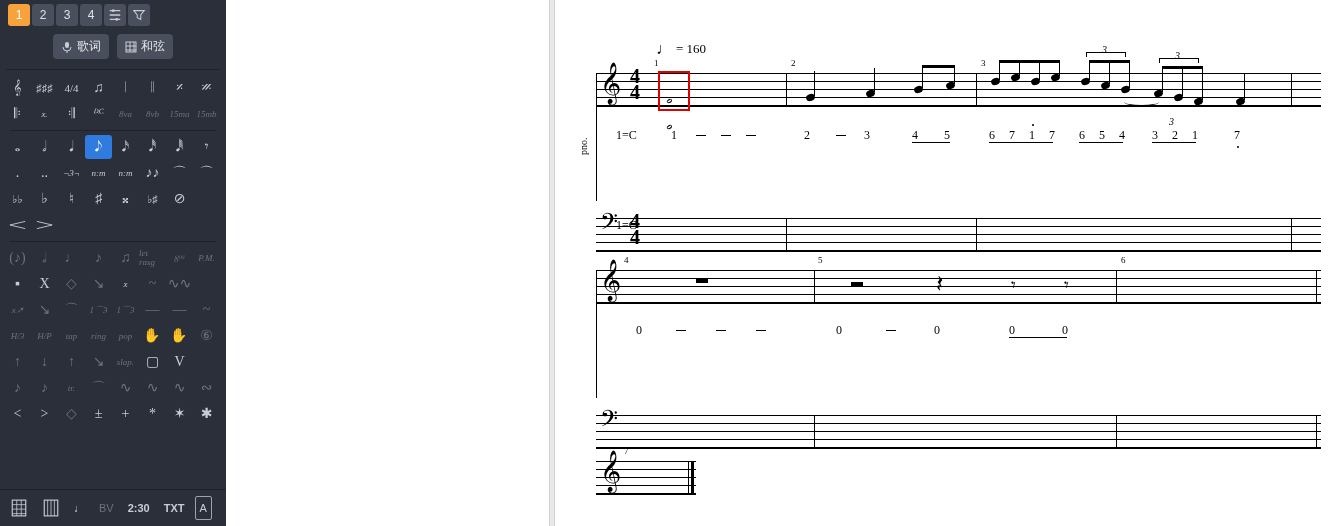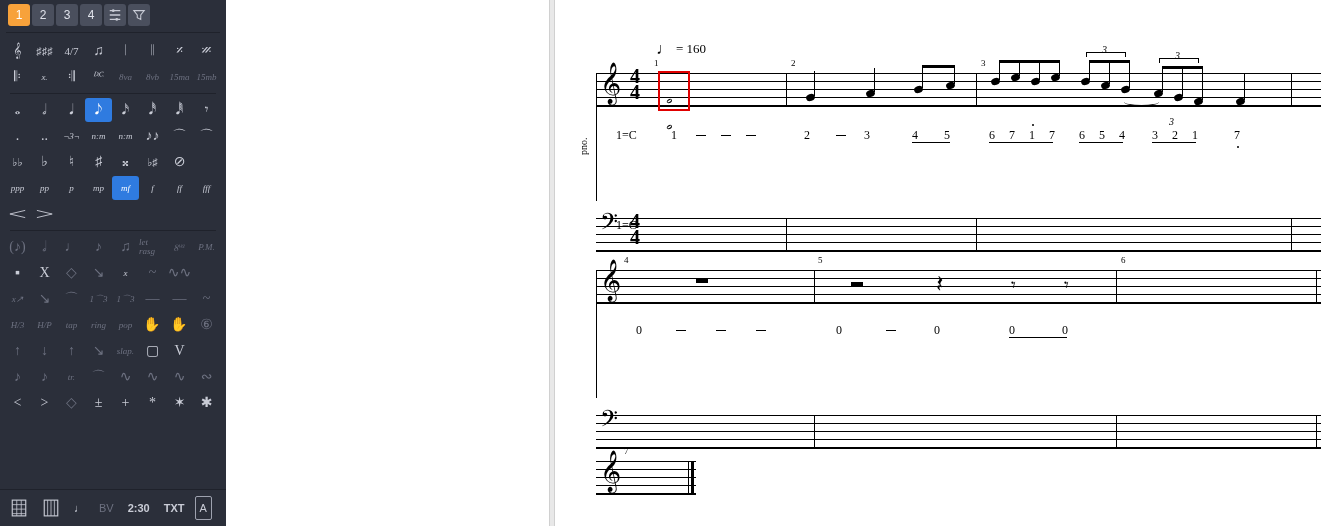--- a/index.html
+++ b/index.html
@@ -327,27 +327,43 @@
           <circle cx="6" cy="3" r="1.5" fill="#c9ccd6"></circle>
           <circle cx="10" cy="13" r="1.5" fill="#c9ccd6"></circle>
         </svg>
     </div>
     <div class="tab icon">
       <svg viewBox="0 0 16 16">
           <path d="M2 3h12l-4 5v5l-4-2V8z" fill="none" stroke="#c9ccd6" stroke-width="1.2"></path>
         </svg>
     </div>
   </div>
+  <div class="lyrics-chord-row">
+    <div class="pill">
+      <svg viewBox="0 0 12 12">
+          <rect x="4" y="1" width="4" height="6" rx="2" fill="#c9ccd6"></rect>
+          <path d="M2 6a4 4 0 008 0M6 10v2" stroke="#c9ccd6" fill="none"></path>
+        </svg>
+      <span>歌词</span>
+    </div>
+    <div class="pill">
+      <svg viewBox="0 0 12 12">
+          <rect x="1" y="1" width="10" height="10" fill="none" stroke="#c9ccd6"></rect>
+          <path d="M1 5h10M1 9h10M5 1v10M9 1v10" stroke="#c9ccd6"></path>
+        </svg>
+      <span>和弦</span>
+    </div>
+  </div>
   <div class="divider"></div>
 
   <div class="palette">
     <div class="row">
       <div class="cell">𝄞</div>
       <div class="cell small">♯♯♯</div>
-      <div class="cell small">4/7</div>
+      <div class="cell small">4/4</div>
       <div class="cell">♫</div>
       <div class="cell">𝄀</div>
       <div class="cell">𝄁</div>
       <div class="cell">𝄎</div>
       <div class="cell">𝄏</div>
     </div>
     <div class="row">
       <div class="cell">𝄆</div>
       <div class="cell tiny">x.</div>
       <div class="cell">𝄇</div>
@@ -380,30 +396,20 @@
     </div>
     <div class="row">
       <div class="cell small">♭♭</div>
       <div class="cell">♭</div>
       <div class="cell">♮</div>
       <div class="cell">♯</div>
       <div class="cell">𝄪</div>
       <div class="cell small">♭♯</div>
       <div class="cell">⊘</div>
       <div class="cell"></div>
-    </div>
-    <div class="row">
-      <div class="cell tiny">ppp</div>
-      <div class="cell tiny">pp</div>
-      <div class="cell tiny">p</div>
-      <div class="cell tiny">mp</div>
-      <div class="cell tiny sel">mf</div>
-      <div class="cell tiny">f</div>
-      <div class="cell tiny">ff</div>
-      <div class="cell tiny">fff</div>
     </div>
     <div class="row">
       <div class="cell">
           <svg viewBox="0 0 20 10">
             <path d="M1 5L18 1M1 5L18 9" stroke="#c9ccd6" fill="none"></path>
           </svg>
         </div>
       <div class="cell">
           <svg viewBox="0 0 20 10">
             <path d="M18 5L1 1M18 5L1 9" stroke="#c9ccd6" fill="none"></path>

